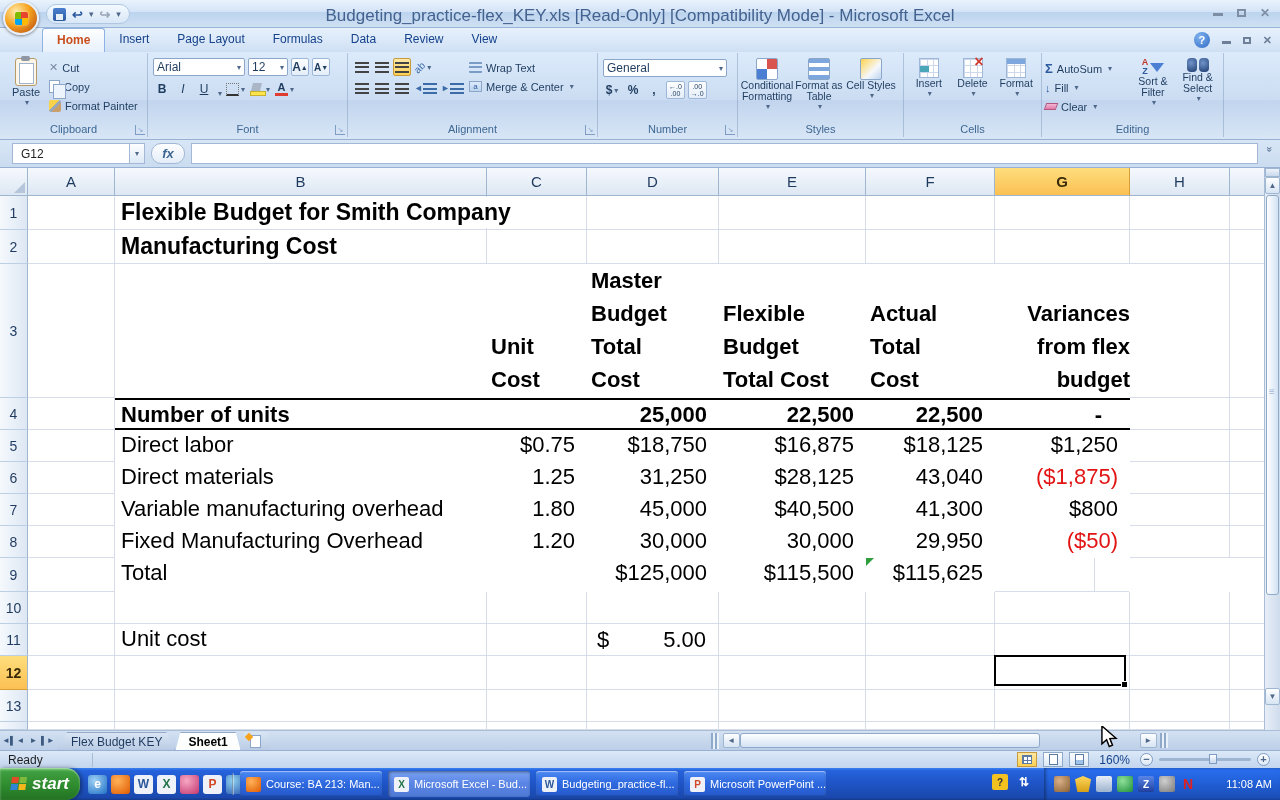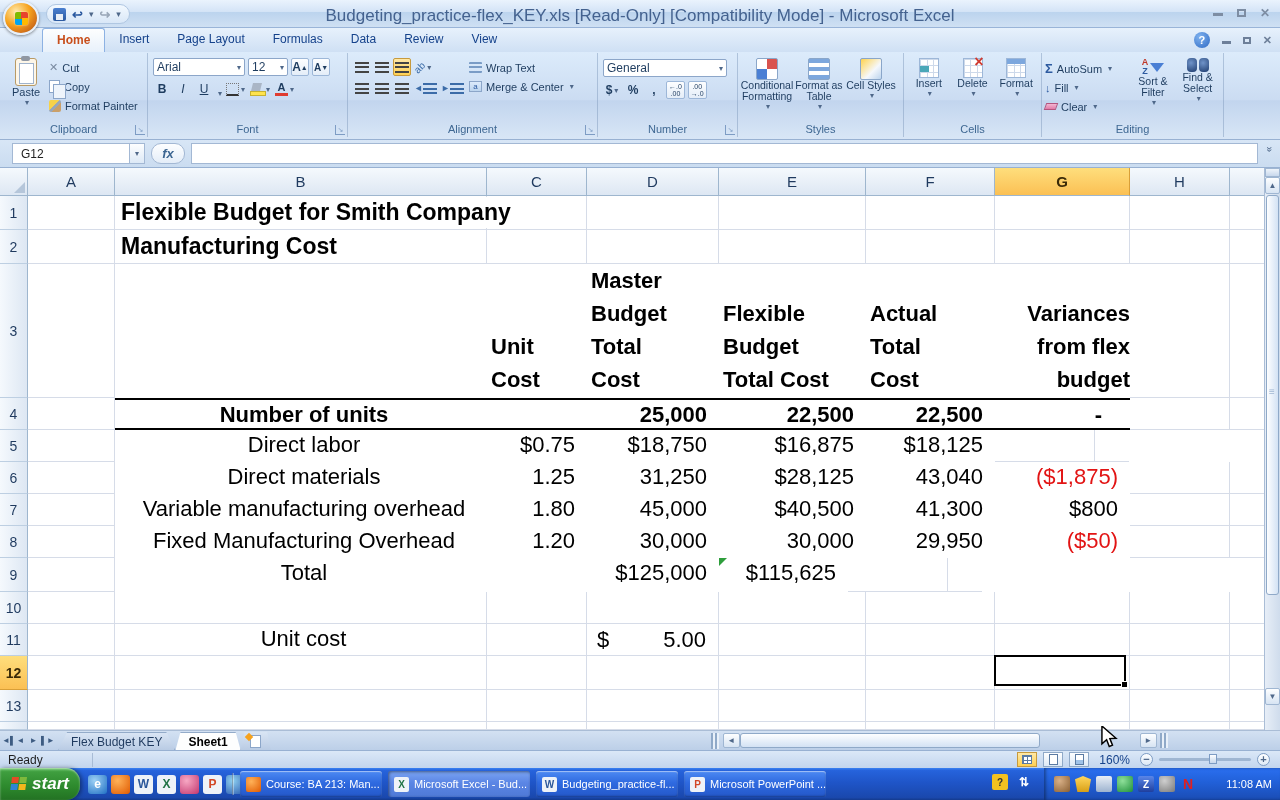--- a/index.html
+++ b/index.html
@@ -159,21 +159,21 @@
   .cell { position:relative; background:#fff; border-right:1px solid #d6dce8; border-bottom:1px solid #d6dce8;
     font-size:22px; color:#000; line-height:30px; overflow:visible; }
   .cell.filled { border-right:none; border-bottom:none; }
   .cell.fillr { border-right:none; }
   .num { text-align:right; padding-right:12px; }
   .bold { font-weight:bold; }
   .red { color:#e21414; }
   .dash { padding-right:28px; }
   .bt { border-top:2px solid #000; }
   .cell.bb { border-bottom:2px solid #000; }
-  .lbl { padding-left:6px; white-space:nowrap;text-align:center; }
+  .lbl { padding-left:6px; white-space:nowrap; }
   .ovf { position:absolute; left:6px; top:1px; background:#fff; white-space:nowrap; font-weight:bold;
     font-size:23px; line-height:31px; padding-right:14px; z-index:2; }
   .chead3 { display:flex; flex-direction:column; justify-content:flex-end; padding:0 0 2px 4px; font-weight:bold; }
   .chead3 .ln { line-height:33px; white-space:nowrap; }
   .acct { display:flex; justify-content:space-between; align-items:center; padding:0 12px 0 10px; }
   .flag-tri { position:absolute; left:0; top:0; width:0; height:0; border-top:8px solid #2e9e3c; border-right:8px solid transparent; }
   .selbox { position:absolute; border:2px solid #000; background:transparent; z-index:5; }
   .selbox::after { content:""; position:absolute; right:-4px; bottom:-4px; width:5px; height:5px; background:#000; border:1px solid #fff; }
 
   
@@ -600,20 +600,21 @@
         <div class="cell fillr" style="flex: 0 0 34px;"></div>
       </div>
       <div class="grow" style="height: 32px;">
         <div class="rhead">5</div>
         <div class="cell" style="flex: 0 0 87px;"></div>
         <div class="cell filled lbl" style="flex: 0 0 372px;">Direct labor</div>
         <div class="cell filled num" style="flex: 0 0 100px;">$0.75</div>
         <div class="cell filled num" style="flex: 0 0 132px;">$18,750</div>
         <div class="cell filled num" style="flex: 0 0 147px;">$16,875</div>
         <div class="cell filled num" style="flex: 0 0 129px;">$18,125</div>
+        <div class="cell filled num" style="flex: 0 0 135px;">$1,250</div>
         <div class="cell" style="flex: 0 0 100px;"></div>
         <div class="cell fillr" style="flex: 0 0 34px;"></div>
       </div>
       <div class="grow" style="height: 32px;">
         <div class="rhead">6</div>
         <div class="cell" style="flex: 0 0 87px;"></div>
         <div class="cell filled lbl" style="flex: 0 0 372px;">Direct materials</div>
         <div class="cell filled num" style="flex: 0 0 100px;">1.25</div>
         <div class="cell filled num" style="flex: 0 0 132px;">31,250</div>
         <div class="cell filled num" style="flex: 0 0 147px;">$28,125</div>
@@ -645,20 +646,21 @@
         <div class="cell filled num red" style="flex: 0 0 135px;">($50)</div>
         <div class="cell" style="flex: 0 0 100px;"></div>
         <div class="cell fillr" style="flex: 0 0 34px;"></div>
       </div>
       <div class="grow" style="height: 34px;">
         <div class="rhead">9</div>
         <div class="cell" style="flex: 0 0 87px;"></div>
         <div class="cell filled lbl" style="flex: 0 0 372px;">Total</div>
         <div class="cell filled" style="flex: 0 0 100px;"></div>
         <div class="cell filled num" style="flex: 0 0 132px;">$125,000</div>
+        <div class="cell filled num" style="flex: 0 0 147px;">$115,500</div>
         <div class="cell filled num flag" style="flex: 0 0 129px;">$115,625<div class="flag-tri"></div></div>
         <div class="cell" style="flex: 0 0 100px;"></div>
         <div class="cell fillr" style="flex: 0 0 34px;"></div>
       </div>
       <div class="grow" style="height: 32px;">
         <div class="rhead">10</div>
         <div class="cell" style="flex: 0 0 87px;"></div>
         <div class="cell" style="flex: 0 0 372px;"></div>
         <div class="cell" style="flex: 0 0 100px;"></div>
         <div class="cell" style="flex: 0 0 132px;"></div>

